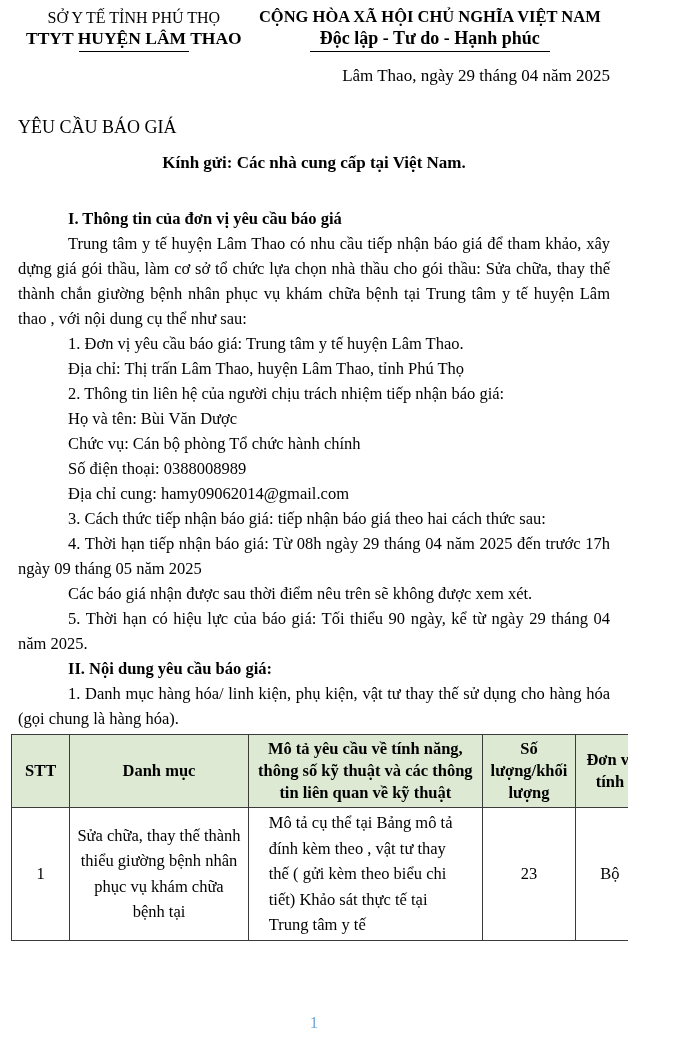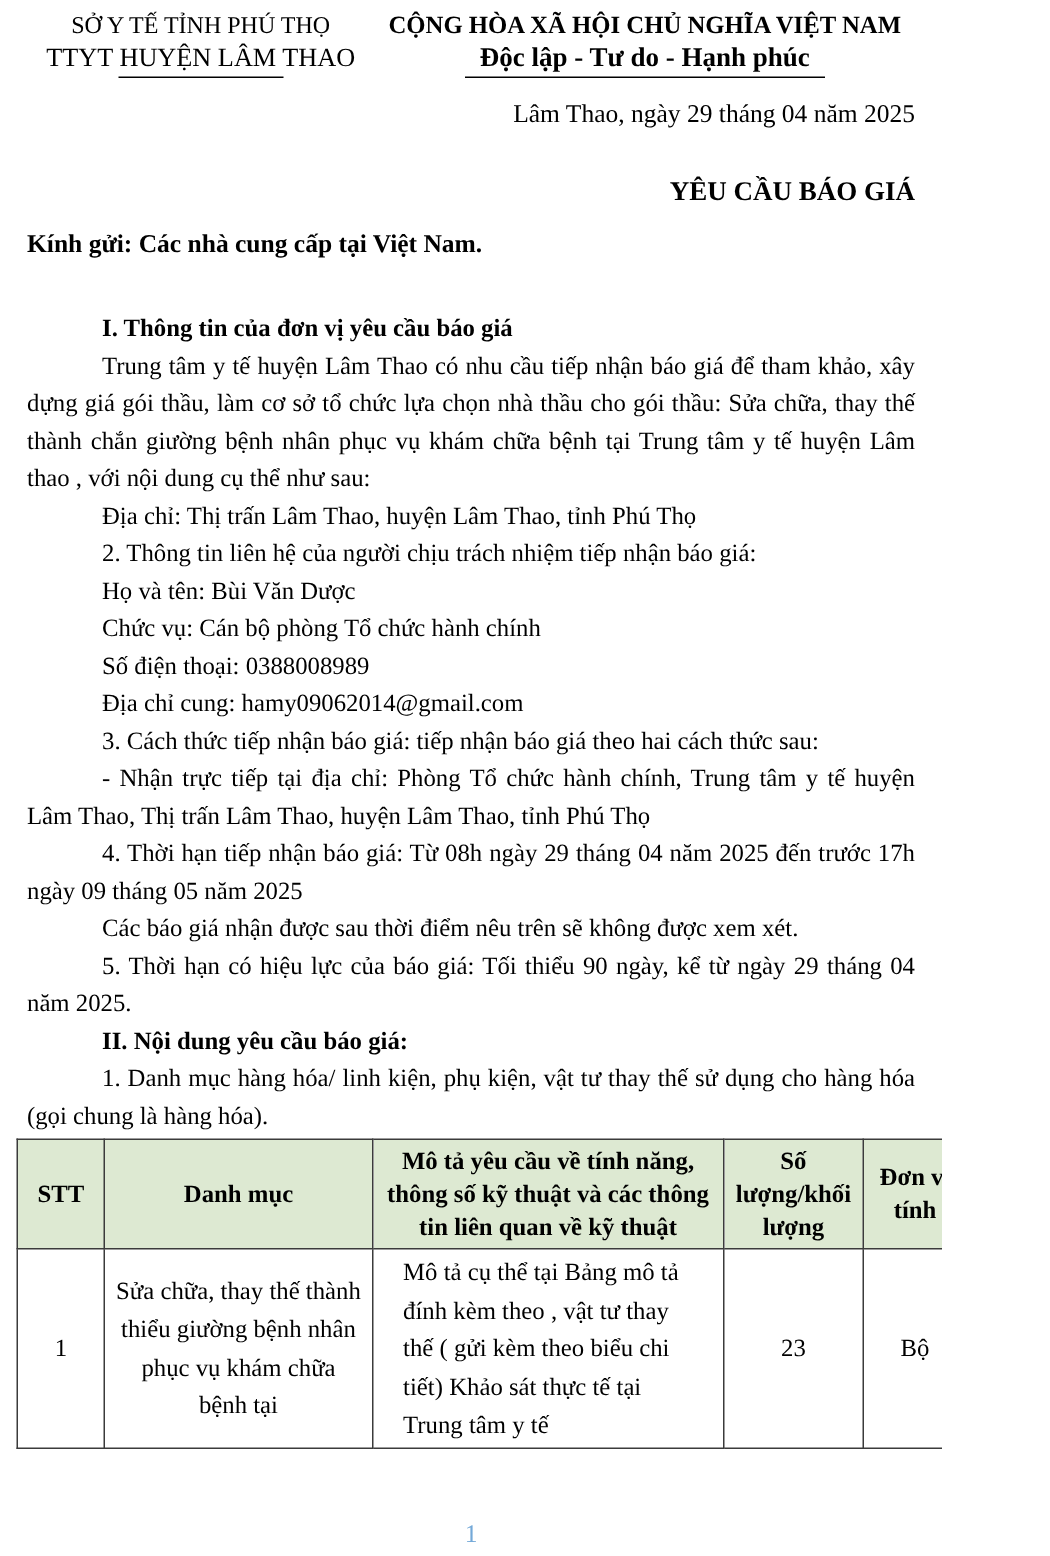--- a/index.html
+++ b/index.html
@@ -15,30 +15,30 @@
     padding:6px 18px 0 18px;
     font-family:"Liberation Serif","DejaVu Serif",serif;
     color:var(--text-color);background:#ffffff;
   }
   
   .doc-header{display:flex;justify-content:space-between;align-items:flex-start;}
   .org-block{text-align:center;}
   .org-block.left{width:252px;padding-top:1px;}
   .org-block.right{width:392px;}
   .org-line1{font-size:16px;line-height:21px;white-space:nowrap;}
-  .org-line2{font-size:17.5px;font-weight:normal;line-height:21px;white-space:nowrap;}
+  .org-line2{font-size:17.5px;font-weight:bold;line-height:21px;white-space:nowrap;}
   .nat-line1{font-size:16.5px;font-weight:bold;line-height:21px;white-space:nowrap;}
   .nat-line2{font-size:18px;font-weight:bold;line-height:22px;white-space:nowrap;}
   .rule{height:0;border-bottom:1.6px solid #000;margin:2px auto 0;}
   .rule.issuer{width:110px;}
   .rule.motto{width:240px;}
   .place-date{font-size:17px;margin-top:14px;white-space:nowrap;text-align:right;}
   
-  .doc-title{font-size:18px;font-weight:bold;text-align:right;margin:31px 0 0 0;}
-  .salutation{font-size:17px;font-weight:bold;margin-top:15px;}
+  .doc-title{font-size:18px;font-weight:normal;text-align:left;margin:31px 0 0 0;}
+  .salutation{font-size:17px;font-weight:bold;text-align:center;margin-top:15px;}
   
   .doc-body{margin-top:33px;}
   .para{
     margin:0;font-size:16.5px;line-height:25px;
     text-indent:50px;text-align:justify;
   }
   .para.bold{font-weight:bold;}
   
   table.goods{
     border-collapse:collapse;table-layout:fixed;
@@ -83,28 +83,28 @@
       <div class="place-date">Lâm Thao, ngày 29 tháng 04 năm 2025</div>
     </div>
   </div>
 
   <div class="doc-title">YÊU CẦU BÁO GIÁ</div>
   <div class="salutation">Kính gửi: Các nhà cung cấp tại Việt Nam.</div>
 
   <div class="doc-body" id="doc-body">
       <p class="para bold">I. Thông tin của đơn vị yêu cầu báo giá</p>
       <p class="para">Trung tâm y tế huyện Lâm Thao có nhu cầu tiếp nhận báo giá để tham khảo, xây dựng giá gói thầu, làm cơ sở tổ chức lựa chọn nhà thầu cho gói thầu: Sửa chữa, thay thế  thành chắn giường bệnh nhân phục vụ khám chữa bệnh  tại Trung tâm y tế huyện Lâm thao , với nội dung cụ thể như sau:</p>
+      <p class="para">1. Đơn vị yêu cầu báo giá: Trung tâm y tế huyện Lâm Thao.</p>
       <p class="para">Địa chỉ: Thị trấn Lâm Thao, huyện Lâm Thao, tỉnh Phú Thọ</p>
       <p class="para">2. Thông tin liên hệ của người chịu trách nhiệm tiếp nhận báo giá:</p>
       <p class="para">Họ và tên: Bùi Văn Dược</p>
       <p class="para">Chức vụ: Cán bộ phòng Tổ chức hành chính</p>
       <p class="para">Số điện thoại: 0388008989</p>
       <p class="para">Địa chỉ cung: hamy09062014@gmail.com</p>
       <p class="para">3. Cách thức tiếp nhận báo giá: tiếp nhận báo giá theo hai cách thức sau:</p>
-      <p class="para">- Nhận trực tiếp tại địa chỉ: Phòng Tổ chức hành chính, Trung tâm y tế huyện Lâm Thao, Thị trấn Lâm Thao, huyện Lâm Thao, tỉnh Phú Thọ</p>
       <p class="para">4. Thời hạn tiếp nhận báo giá: Từ 08h ngày 29 tháng 04 năm 2025 đến trước 17h ngày 09 tháng 05 năm 2025</p>
       <p class="para">Các báo giá nhận được sau thời điểm nêu trên sẽ không được xem xét.</p>
       <p class="para">5. Thời hạn có hiệu lực của báo giá: Tối thiểu 90 ngày, kể từ ngày 29 tháng 04 năm 2025.</p>
       <p class="para bold">II. Nội dung yêu cầu báo giá:</p>
       <p class="para">1. Danh mục hàng hóa/ linh kiện, phụ kiện, vật tư thay thế sử dụng cho hàng hóa (gọi chung là hàng hóa).</p>
     </div>
 
   <table class="goods">
     <colgroup id="goods-colgroup">
         <col style="width: 9.2%;">

